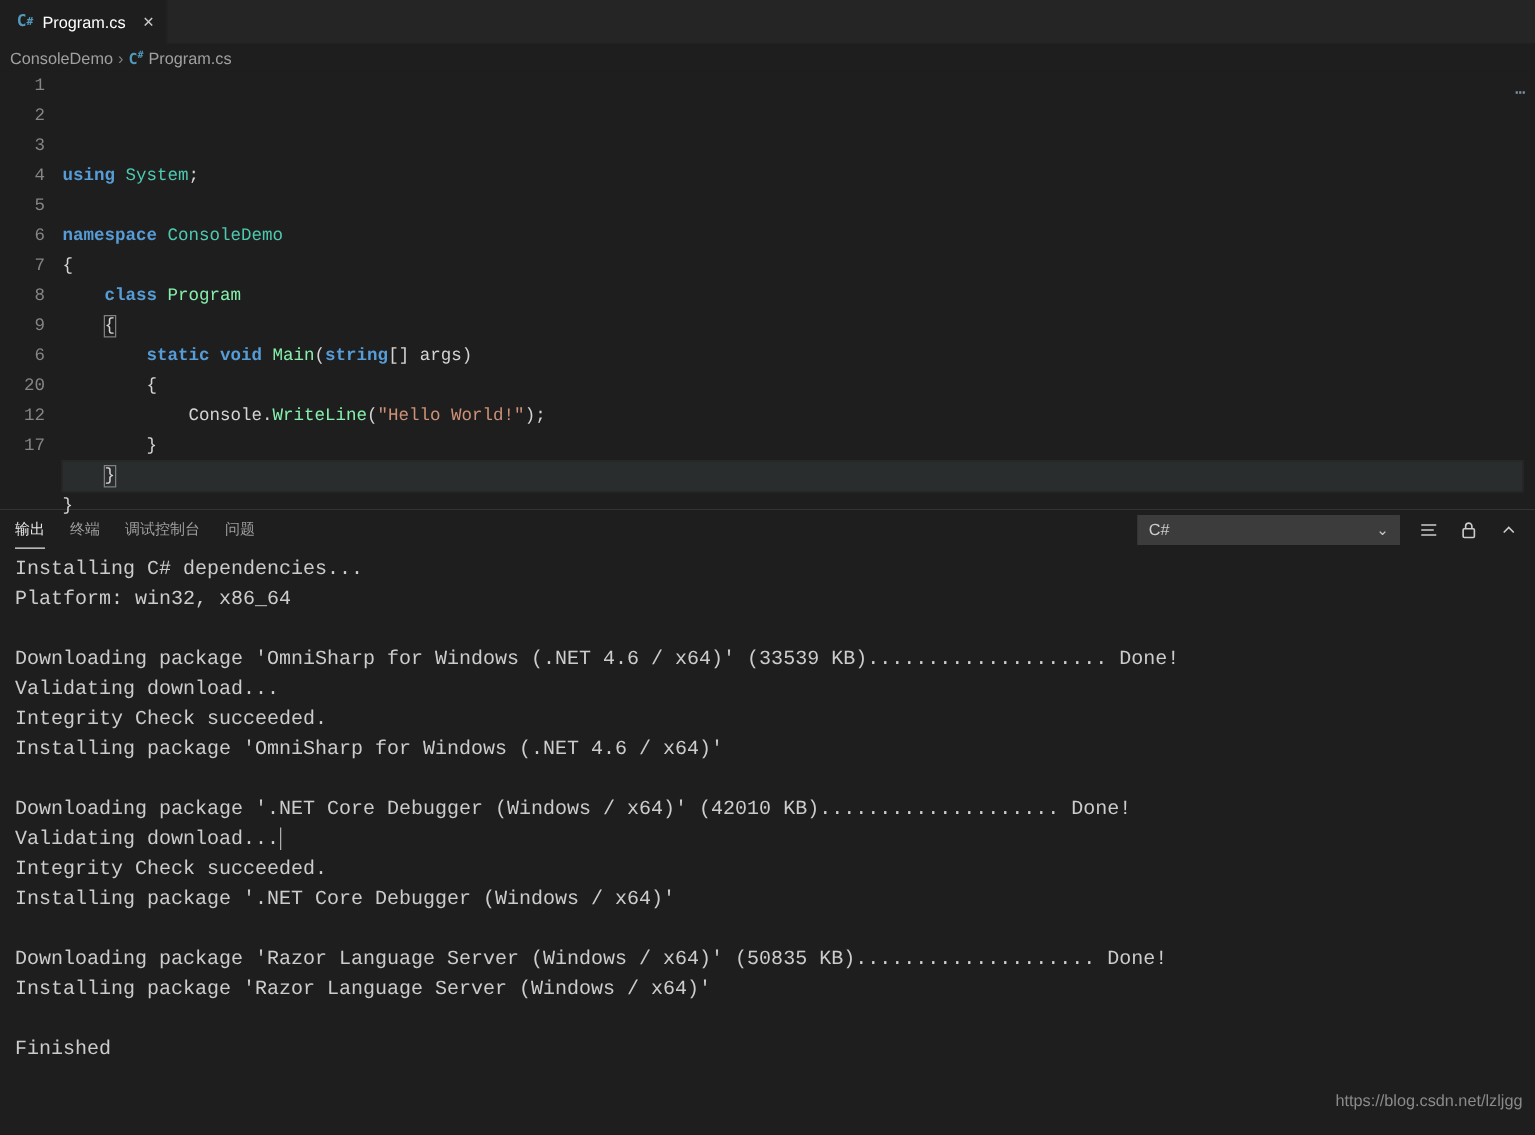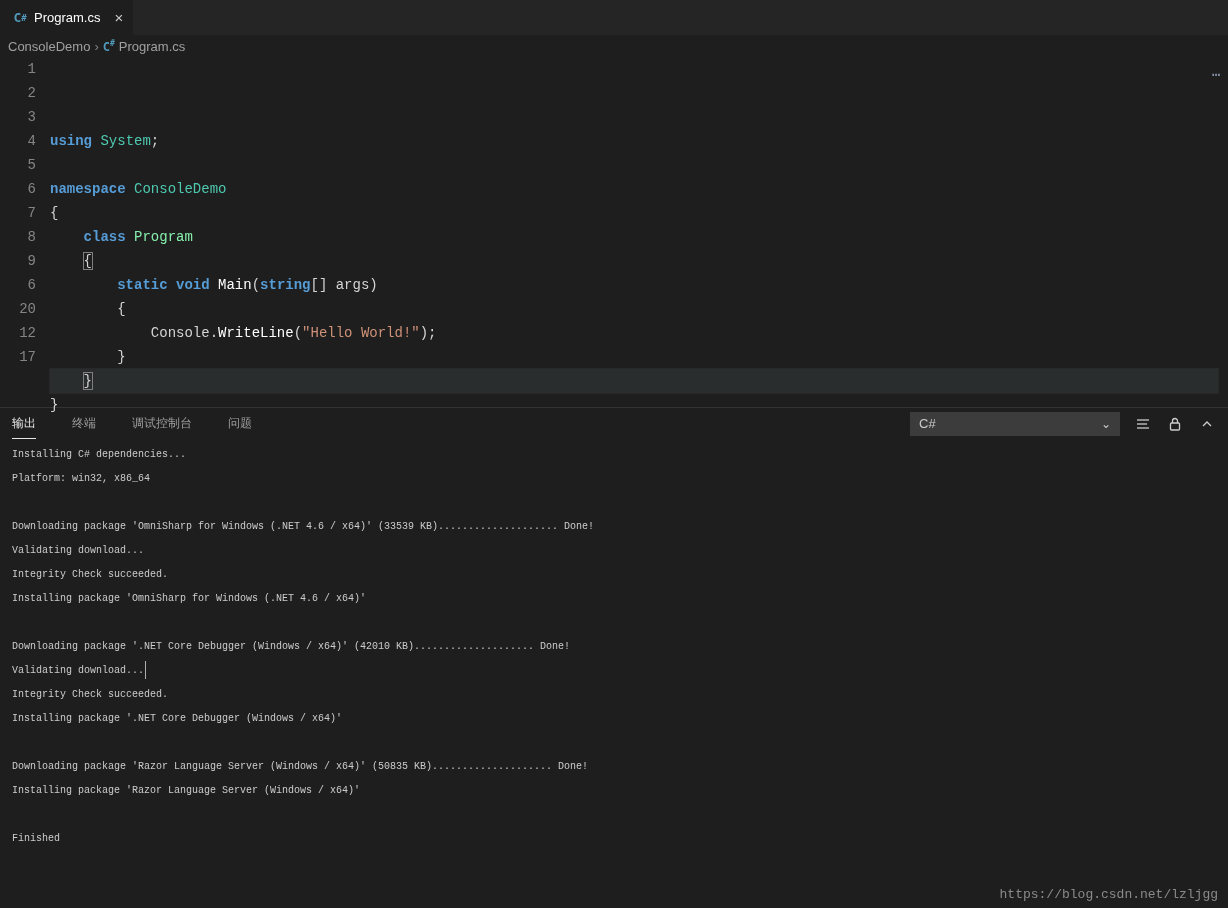--- a/index.html
+++ b/index.html
@@ -91,21 +91,21 @@
   .code-line.cur {
     background:#2a2d2e;
     outline: 1px solid #282828;
     margin-right:10px;
   }
   .tok-key   { color:#569cd6;font-weight:bold; }
   .tok-type  { color:#86efac; }
   .tok-ns    { color:#4ec9b0; }
   .tok-str   { color:#ce9178; }
   .tok-punct { color:#d4d4d4; }
-  .tok-func  { color:#ffffff; }
+  .tok-func  { color:#86efac; }
   .cursor-box { outline:1px solid #7f7f7f; }
   .minimap-decor {
     position:absolute;
     right:2px; top:6px;
     width:14px; height:14px;
     color:#9aaabf;
     font-size:14px;
     opacity:0.8;
   }
 
@@ -157,41 +157,41 @@
     display:inline-flex;
     align-items:center;
     justify-content:center;
     width:18px; height:18px;
   }
 
   .output {
     flex:1;
     padding: 4px 12px 8px 12px;
     font-family: Consolas, "Courier New", monospace;
-    font-size: 10px;
+    font-size: 16px;
     line-height: 24px;
     color:#cccccc;
     white-space:pre;
     overflow:hidden;
   }
   .text-cursor {
     display:inline-block;
     border-left:1px solid #aeafad;
     height:18px;
     vertical-align:middle;
     margin-left:1px;
   }
 
   .watermark {
     position:absolute;
     right:10px;
-    bottom:6px;
+    bottom:20px;
     color:#8a8a8a;
     font-size:13px;
-    font-family: Liberation Mono, monospace;
+    font-family: Liberation Sans, sans-serif;
   }
 </style>
 </head>
 <body>
 
 <div class="tab-bar">
   <div class="tab">
     <span class="file-icon cs-icon">C<sup style="font-size:9px;">#</sup></span>
     <span>Program.cs</span>
     <span class="close">×</span>
@@ -225,21 +225,21 @@
       <div class="ln">12</div>
       <div class="ln">17</div>
     </div>
   <div class="code" id="code">
     <span class="minimap-decor">⋯</span>
   <span class="code-line"><span class="tok-key">using</span><span class="tok-punct"> </span><span class="tok-ns">System</span><span class="tok-punct">;</span></span><span class="code-line"> </span><span class="code-line"><span class="tok-key">namespace</span><span class="tok-punct"> </span><span class="tok-ns">ConsoleDemo</span></span><span class="code-line"><span class="tok-punct">{</span></span><span class="code-line"><span class="tok-punct">    </span><span class="tok-key">class</span><span class="tok-punct"> </span><span class="tok-type">Program</span></span><span class="code-line"><span class="tok-punct">    </span><span class="tok-punct cursor-box">{</span></span><span class="code-line"><span class="tok-punct">        </span><span class="tok-key">static</span><span class="tok-punct"> </span><span class="tok-key">void</span><span class="tok-punct"> </span><span class="tok-func">Main</span><span class="tok-punct">(</span><span class="tok-key">string</span><span class="tok-punct">[] </span><span class="tok-punct">args</span><span class="tok-punct">)</span></span><span class="code-line"><span class="tok-punct">        {</span></span><span class="code-line"><span class="tok-punct">            </span><span class="tok-punct">Console</span><span class="tok-punct">.</span><span class="tok-func">WriteLine</span><span class="tok-punct">(</span><span class="tok-str">"Hello World!"</span><span class="tok-punct">);</span></span><span class="code-line"><span class="tok-punct">        }</span></span><span class="code-line cur"><span class="tok-punct">    </span><span class="tok-punct cursor-box">}</span></span><span class="code-line"><span class="tok-punct">}</span></span><span class="code-line"> </span></div>
 </div>
 
 <div class="panel">
   <div class="panel-tabs">
-    <span id="ptabs" style="display: flex; gap: 36px;">
+    <span id="ptabs" style="display: flex; gap: 20px;">
         <span class="panel-tab active">输出</span>
         <span class="panel-tab">终端</span>
         <span class="panel-tab">调试控制台</span>
         <span class="panel-tab">问题</span>
       </span>
     <div class="panel-right">
       <div class="select">
         <span>C#</span>
         <span class="chev">⌄</span>
       </div>

